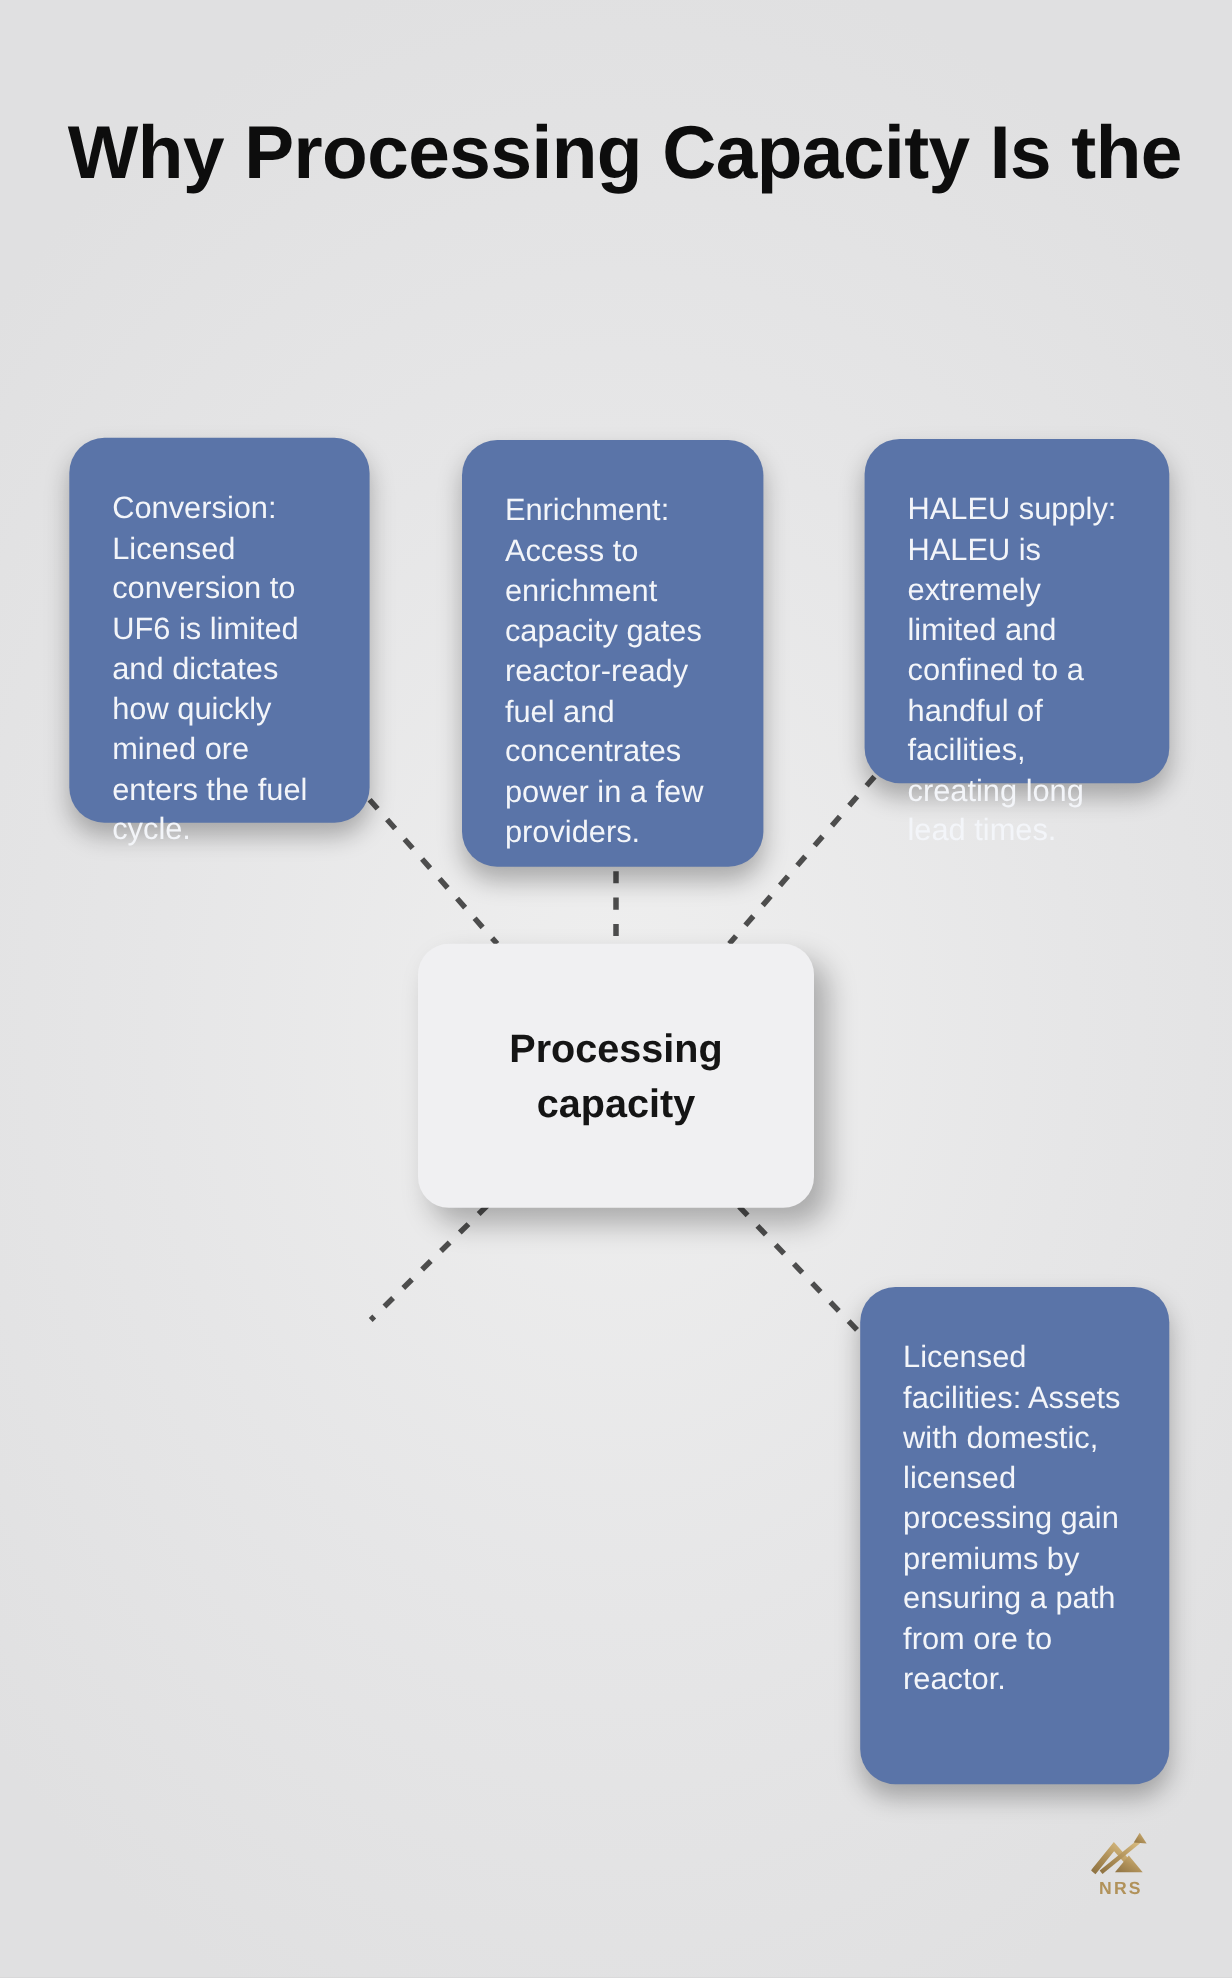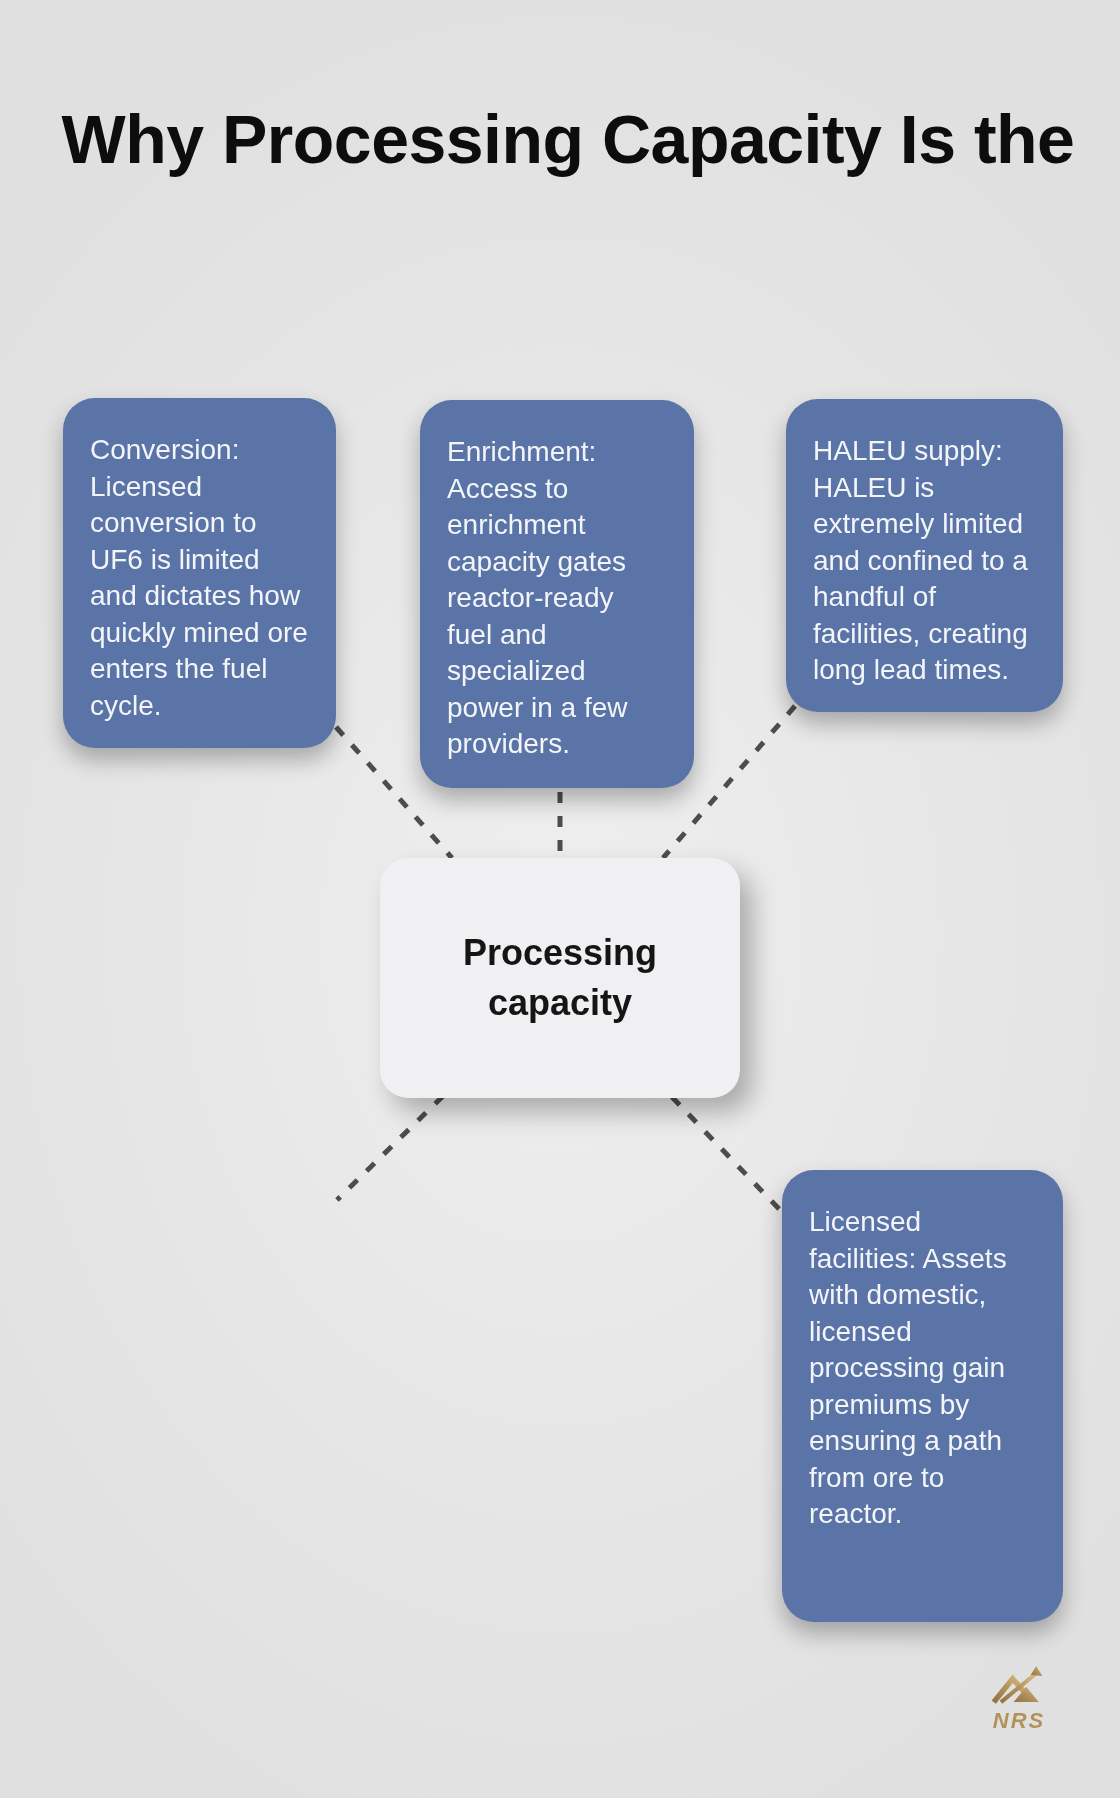--- a/index.html
+++ b/index.html
@@ -47,21 +47,21 @@
   .node {
     position: absolute;
     background: #5a74a8;
     border-radius: 32px;
     box-shadow: 0 12px 22px rgba(0,0,0,0.28);
     color: #f3f5f9;
     box-sizing: border-box;
     padding: 30px 24px 24px 23px;
   }
   .node p {
-    margin: 4px;
+    margin: 16px;
     font-size: 28px;
     line-height: 36.5px;
     font-weight: 400;
   }
   .node-conversion   { left:  63px; top:  398px; width: 273px; height: 350px; }
   .node-enrichment   { left: 420px; top:  400px; width: 274px; height: 388px; }
   .node-haleu        { left: 786px; top:  399px; width: 277px; height: 313px; }
   .node-specialized  { left:  62px; top: 1168px; width: 273px; height: 350px; }
   .node-licensed     { left: 782px; top: 1170px; width: 281px; height: 452px; }
 
@@ -90,25 +90,24 @@
   
   .logo {
     position: absolute;
     left: 988px; top: 1664px;
     width: 62px;
     text-align: center;
   }
   .logo-text {
     display: block;
     margin-top: -2px;
-    font-size: 22px;
+    font-size: 16px;
     font-weight: 700;
     letter-spacing: 2px;
     color: #b1925a;
-    font-style: italic;
   }
 </style>
 </head>
 <body>
 
 <div class="canvas">
 
   <h1 class="title">
     <span class="title-line">Why Processing Capacity Is the</span>
   </h1>
@@ -119,21 +118,21 @@
     <line x1="795" y1="706" x2="663" y2="858"></line>
     <line x1="443" y1="1096" x2="337" y2="1200"></line>
     <line x1="672" y1="1097" x2="780" y2="1210"></line>
   </svg>
 
   <div class="node node-conversion">
     <p>Conversion: Licensed conversion to UF6 is limited and dictates how quickly mined ore enters the fuel cycle.</p>
   </div>
 
   <div class="node node-enrichment">
-    <p>Enrichment: Access to enrichment capacity gates reactor-ready fuel and specialized power in a few providers.</p>
+    <p>Enrichment: Access to enrichment capacity gates reactor-ready fuel and concentrates power in a few providers.</p>
   </div>
 
   <div class="node node-haleu">
     <p>HALEU supply: HALEU is extremely limited and confined to a handful of facilities, creating long lead times.</p>
   </div>
 
 
   <div class="node node-licensed">
     <p>Licensed facilities: Assets with domestic, licensed processing gain premiums by ensuring a path from ore to reactor.</p>
   </div>

